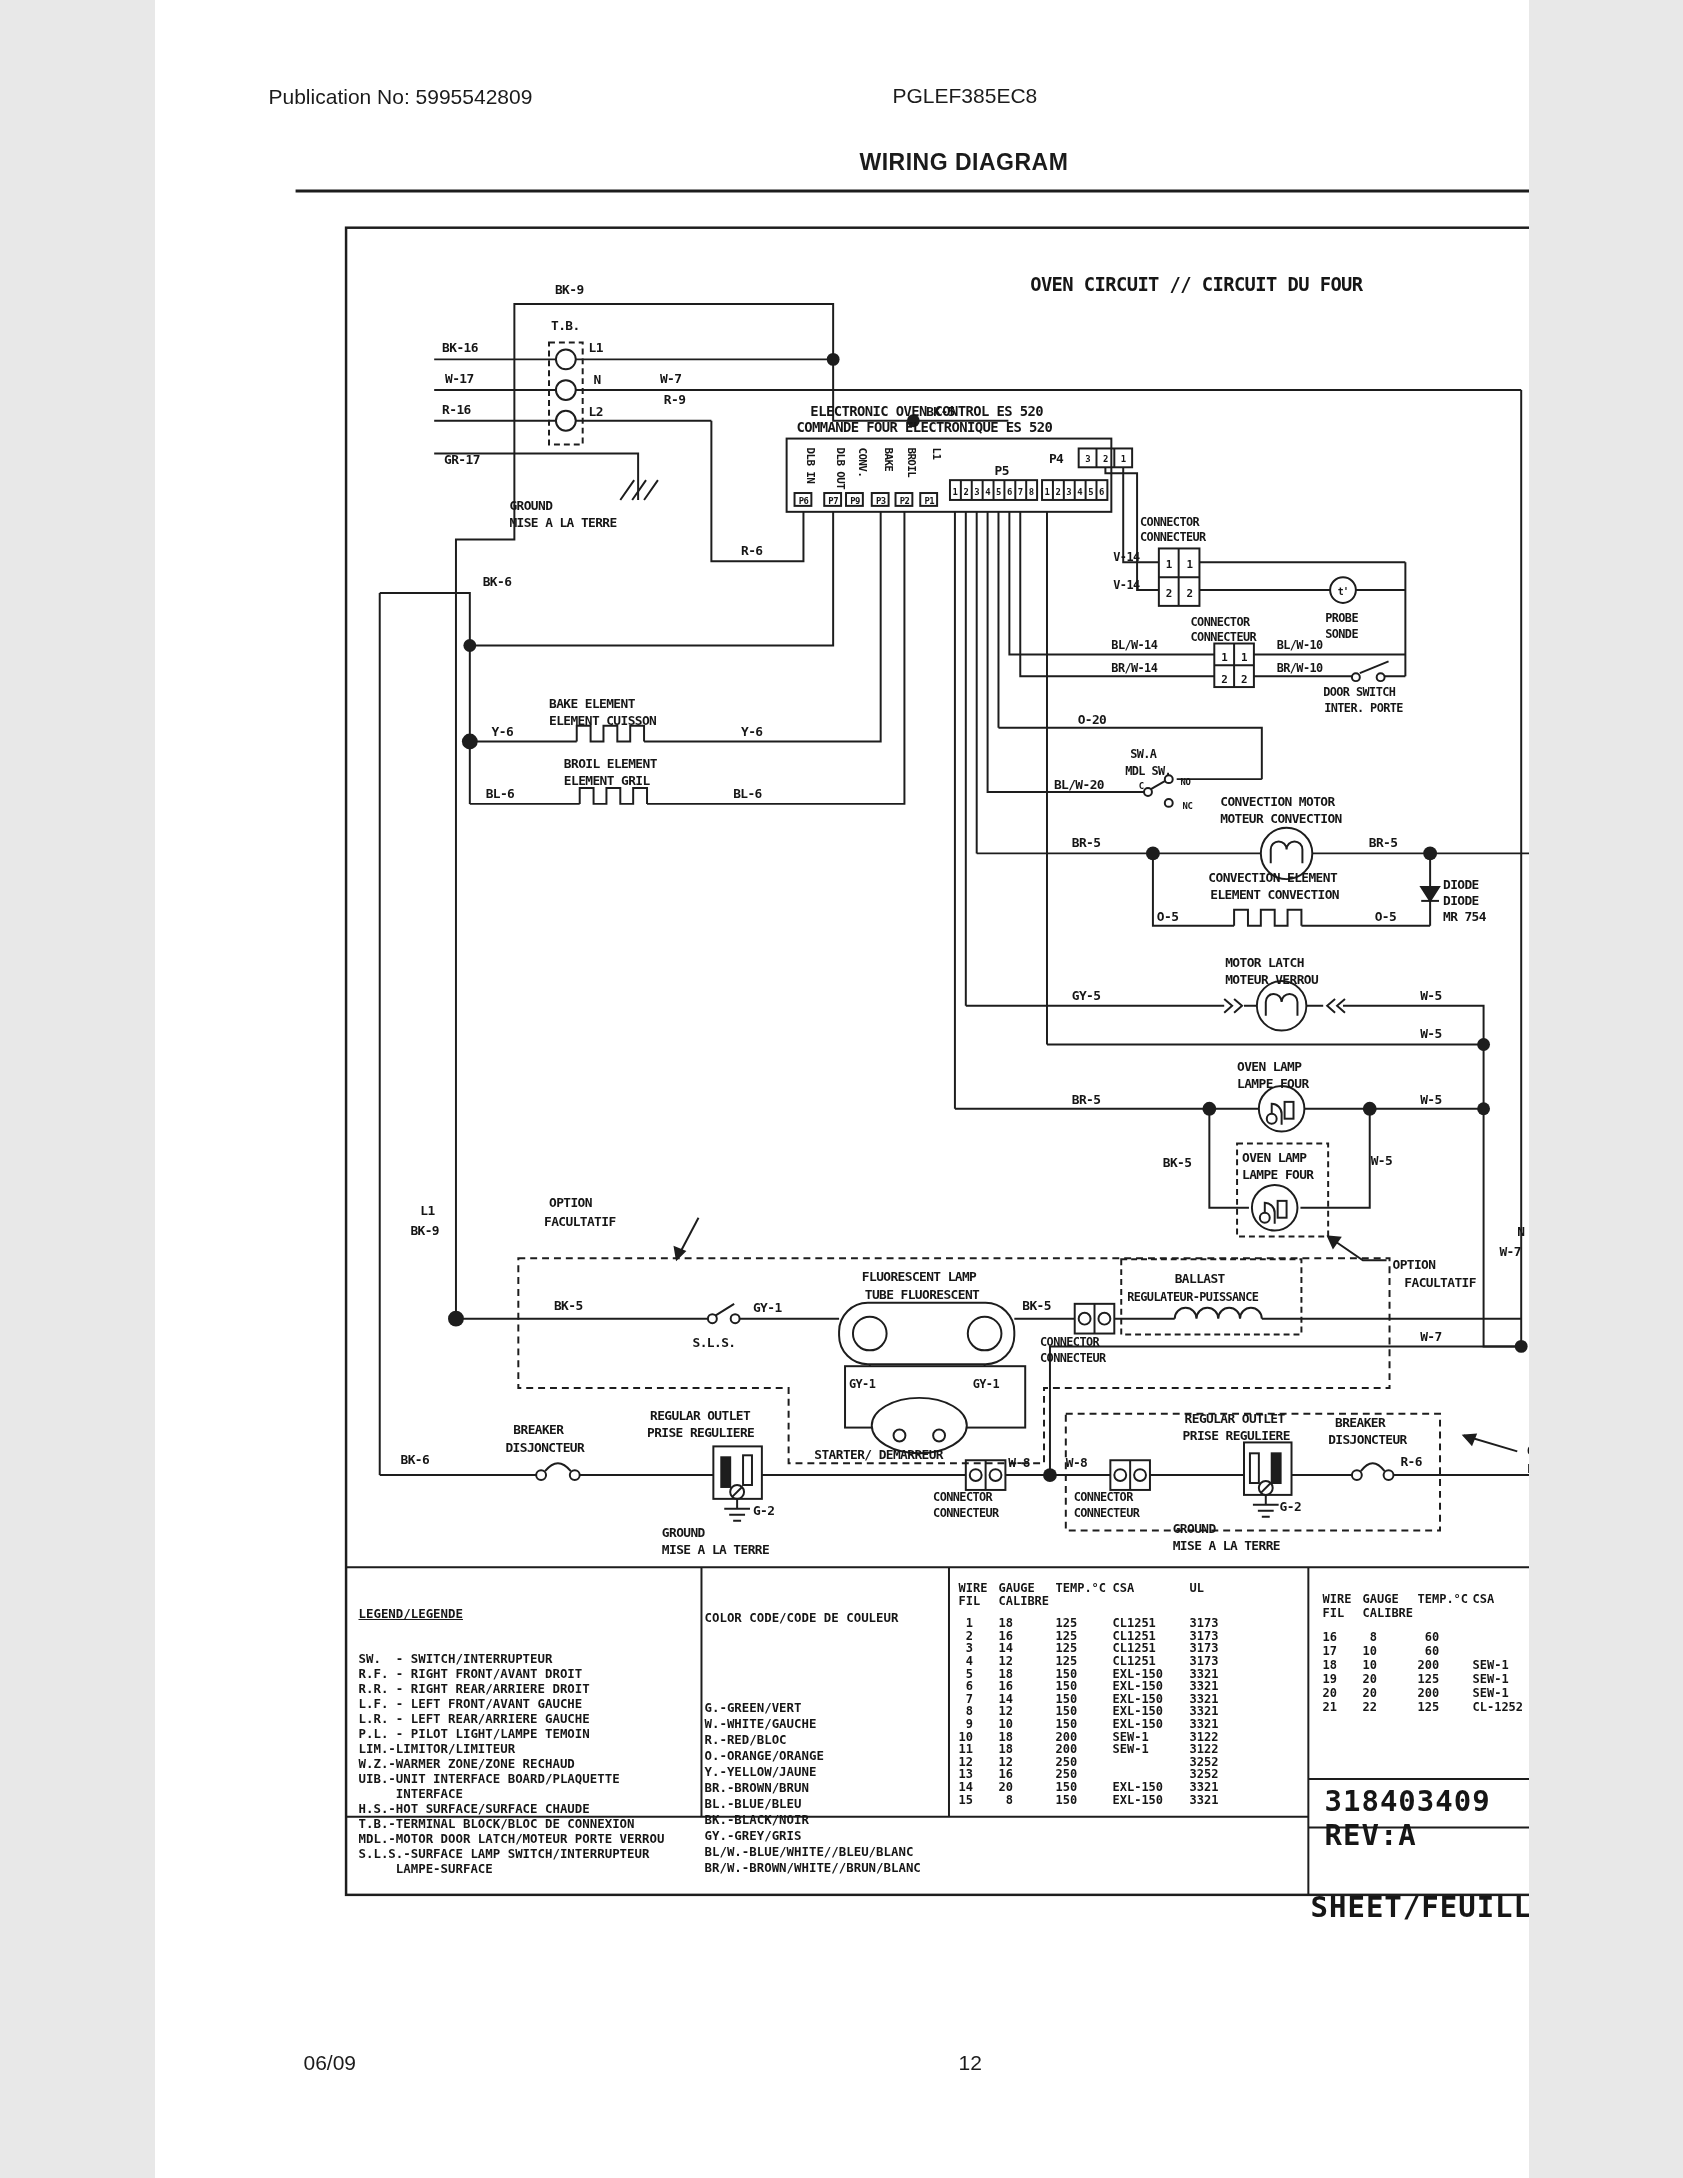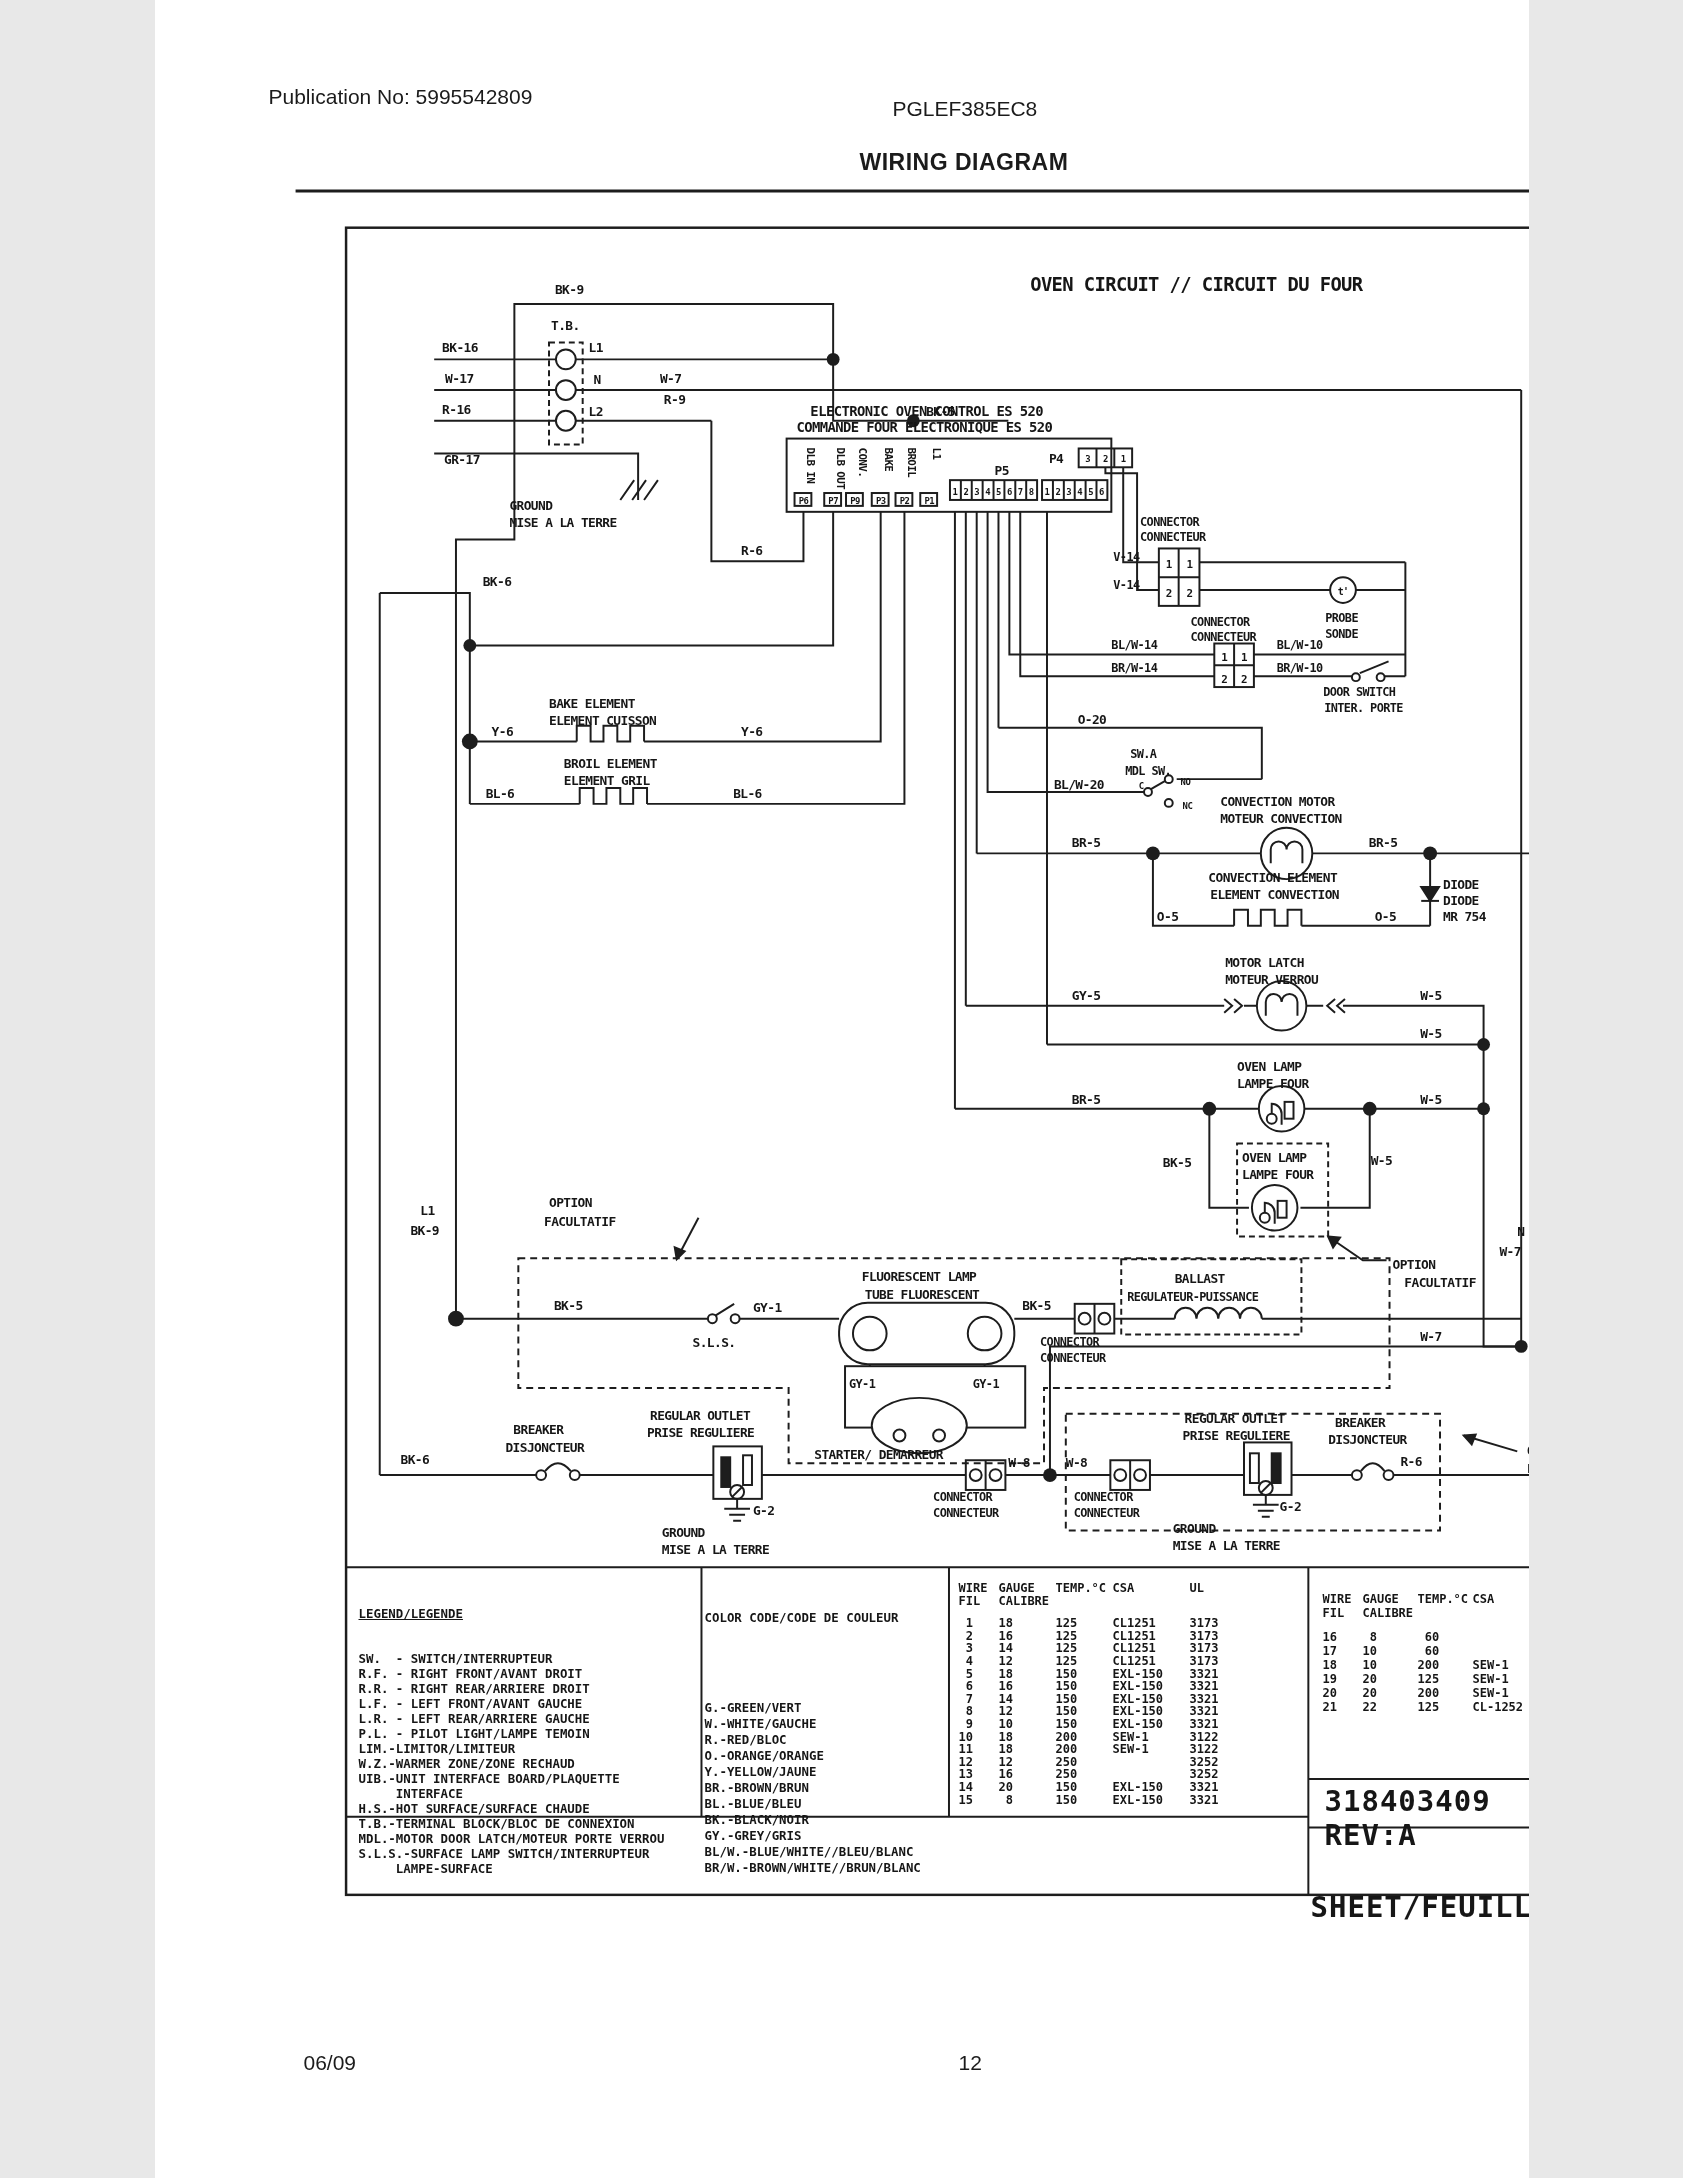--- a/index.html
+++ b/index.html
@@ -24,21 +24,21 @@
   .tb-num{position:absolute;left:1160px;top:1784px;font-size:29px;letter-spacing:1px;margin-left:10px;}
   .tb-sheet{position:absolute;left:1156px;top:1890px;font-size:29px;letter-spacing:1px;}
   .footer-text{position:absolute;font-size:21px;}
 </style>
 </head>
 <body>
 
 <div class="page">
 
   <div class="hdr-text" style="left:114px;top:85px;">Publication No: 5995542809</div>
-  <div class="hdr-text" style="left:738px;top:97px;">PGLEF385EC8</div>
+  <div class="hdr-text" style="left:738px;top:84px;">PGLEF385EC8</div>
   <div class="title">WIRING DIAGRAM</div>
 
   <svg width="1683" height="2178" viewBox="0 0 1700 2200">
     <g stroke="#1d1d1d" stroke-width="2" fill="none">
 
       <path stroke-width="3" d="M142,193 H1558"></path>
       <rect stroke-width="2.5" x="193" y="230" width="1297" height="1684"></rect>
 
       <path d="M193,1583 H1490 M552,1583 V1835 M802,1583 V1835 M1165,1583 V1914 M193,1835 H1165 M1165,1797 H1490 M1165,1846 H1490"></path>
 

